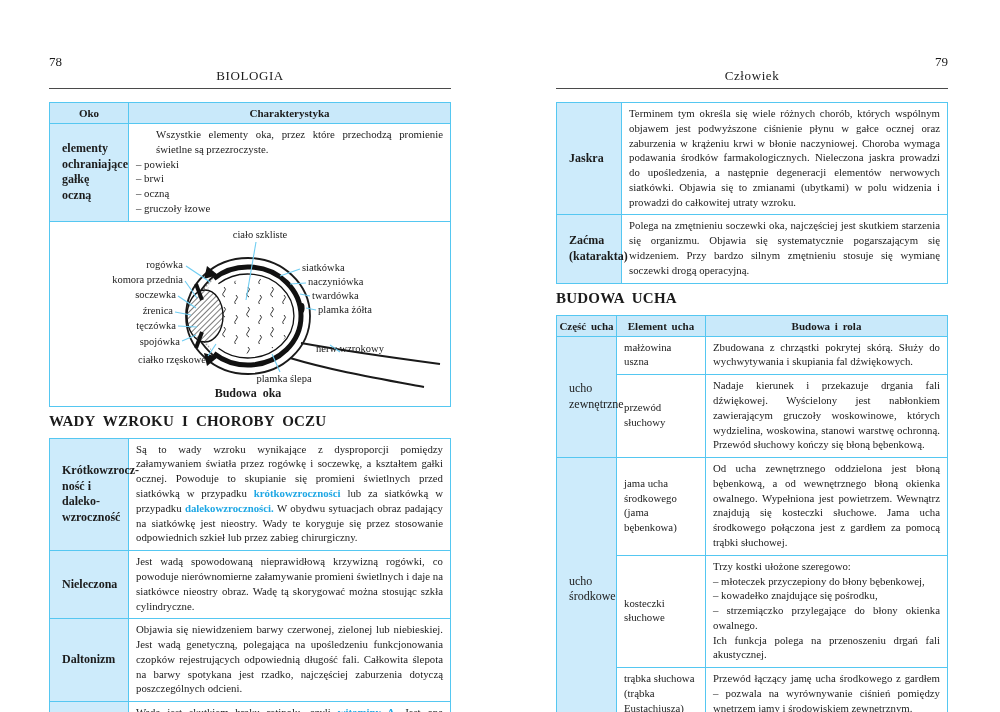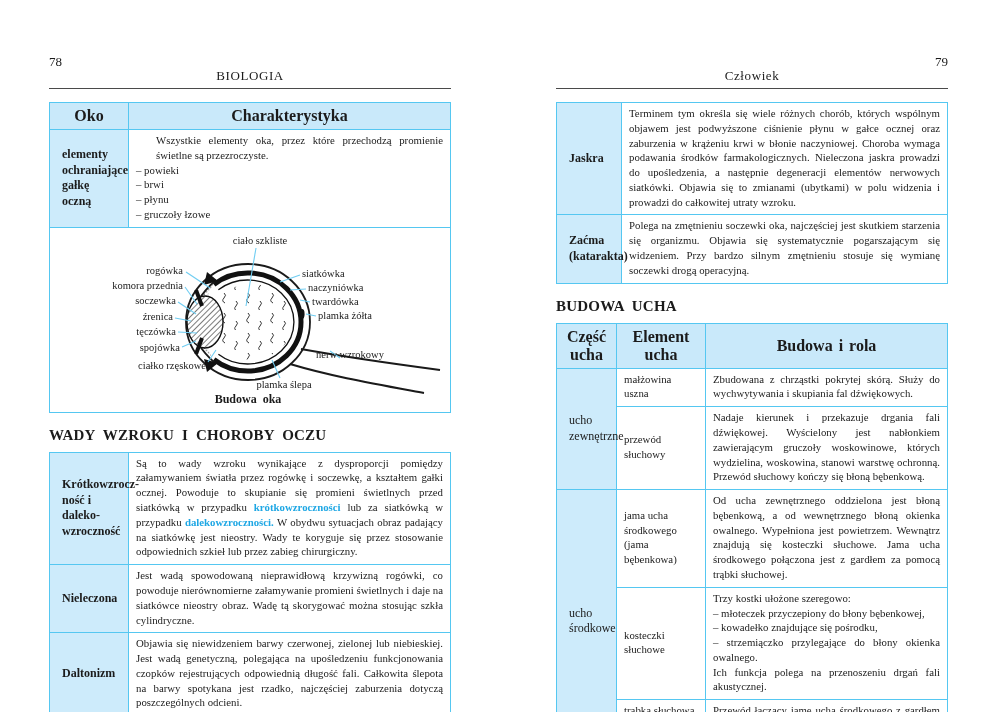--- a/index.html
+++ b/index.html
@@ -11,33 +11,33 @@
   .page.left{left:49px;width:402px;}
   .page.right{left:556px;width:392px;}
   .phead{display:flex;align-items:center;font-size:13px;}
   .phead .pnum{width:46px;}
   .phead .pnum.r{text-align:right;}
   .phead .ptitle{flex:1;text-align:center;letter-spacing:.6px;margin-top:28px;}
   .rule{border-top:1.8px solid #4a4a4a;margin:4px 0 13px 0;}
   table.tbl{border-collapse:collapse;width:100%;table-layout:fixed;}
   table.tbl th,table.tbl td{border:1.6px solid #55c7f1;}
   table.tbl th{
-    background:#c9e9fa;font-size:16px;font-weight:bold;text-align:center;
+    background:#c9e9fa;font-size:11px;font-weight:bold;text-align:center;
     padding:4px 2px;word-spacing:2px;
   }
   td.name,td.part{
     background:#cdebfb;vertical-align:middle;padding:4px 12px;font-size:12px;line-height:1.3;
   }
   td.name{font-weight:bold;}
   td.body,td.elem{background:#fff;vertical-align:top;padding:3px 7px 5px 7px;font-size:10.8px;line-height:1.37;}
   td.elem{vertical-align:middle;}
   .pre{white-space:pre-line;}
   .just{text-align:justify;margin-left:20px;}
   .hl{color:#1ea7e4;font-weight:bold;}
-  h2.section{font-size:15px;font-weight:bold;margin:14px 0 8px 0;letter-spacing:.2px;word-spacing:4px;}
+  h2.section{font-size:15px;font-weight:bold;margin:6px 0 8px 0;letter-spacing:.2px;word-spacing:4px;}
   td.diagcell{padding:2px 0 0 0;background:#fff;}
   svg text{font-family:"Liberation Serif","DejaVu Serif",serif;font-size:10.5px;fill:#1b1b1b;}
   svg text.dcap{font-size:12px;font-weight:bold;word-spacing:3px;}
   .leader{stroke:#6fcdf2;stroke-width:1.1;fill:none;}
 </style>
 </head>
 <body>
 
 <div class="sheet">
 
@@ -60,21 +60,21 @@
         <th>Charakterystyka</th>
       </tr>
       <tr>
         <td class="name pre">elementy
 ochraniające
 gałkę oczną</td>
         <td class="body">
           <div class="just">Wszystkie elementy oka, przez które przechodzą promienie świetlne są przezroczyste.</div>
           <div>– powieki</div>
           <div>– brwi</div>
-          <div>– płynu</div>
+          <div>– oczną</div>
           <div>– gruczoły łzowe</div>
         </td>
       </tr>
       <tr>
         <td class="diagcell" colspan="2">
           <svg width="396" height="178" viewBox="0 0 396 178">
             <defs>
               <pattern id="hatch" width="4" height="4" patternUnits="userSpaceOnUse" patternTransform="rotate(45)">
                 <line x1="0" y1="0" x2="0" y2="4" stroke="#222" stroke-width="1.2"></line>
               </pattern>

